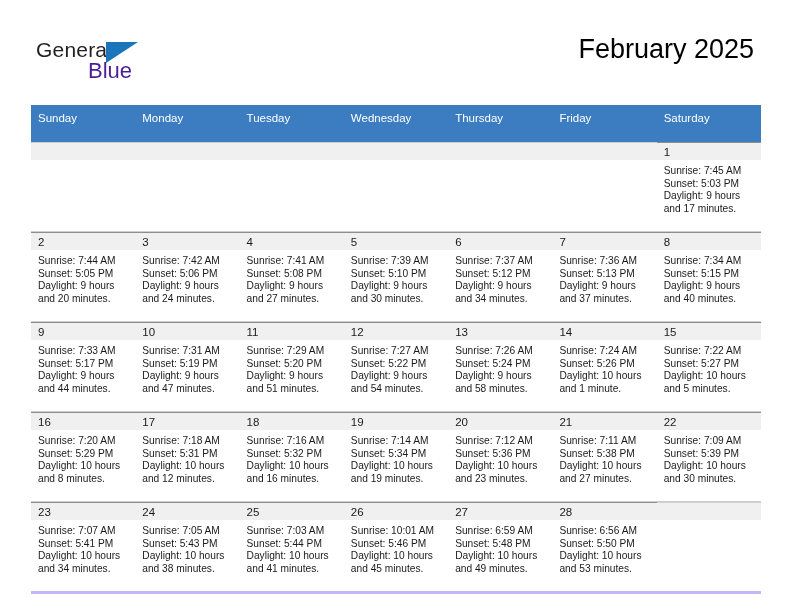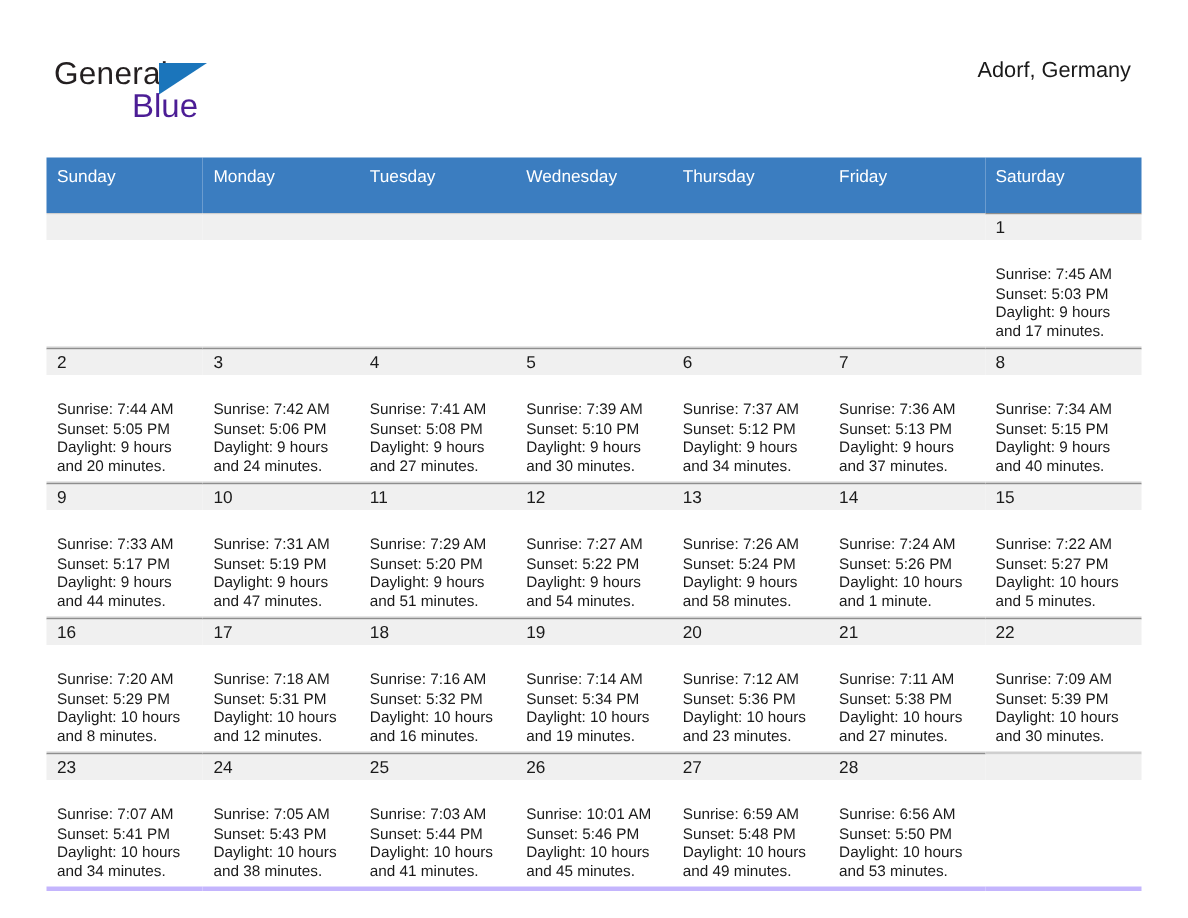--- a/index.html
+++ b/index.html
@@ -124,21 +124,21 @@
     padding: 1px 0 0 7px;
     box-sizing: border-box;
     font-size: 11.5px;
     color: #1a1a1a;
     line-height: 16px;
   }
   .daynum-bar.empty {
     background: #f0f0f0;
   }
   .cell-body {
-    padding: 18px 4px 0 7px;
+    padding: 5px 4px 0 7px;
     font-size: 10.2px;
     line-height: 12.6px;
     color: #1a1a1a;
   }
   .cell-body div {
     white-space: nowrap;
   }
   .calendar tr.week td {
     border-bottom: 1px solid #cfcfcf;
   }
@@ -153,21 +153,21 @@
 
   <div class="header">
 
     <div class="brand">
       <span class="brand-general">General</span>
       <span class="brand-triangle"></span>
       <span class="brand-blue">Blue</span>
     </div>
 
     <div class="title-block">
-      <div class="cal-subtitle">Adorf, Germany</div>
+      <div class="cal-title">February 2025</div>
     </div>
 
   </div>
 
   <table class="calendar">
     <thead>
       <tr id="weekday-row">
           <th>Sunday</th>
           <th>Monday</th>
           <th>Tuesday</th>

